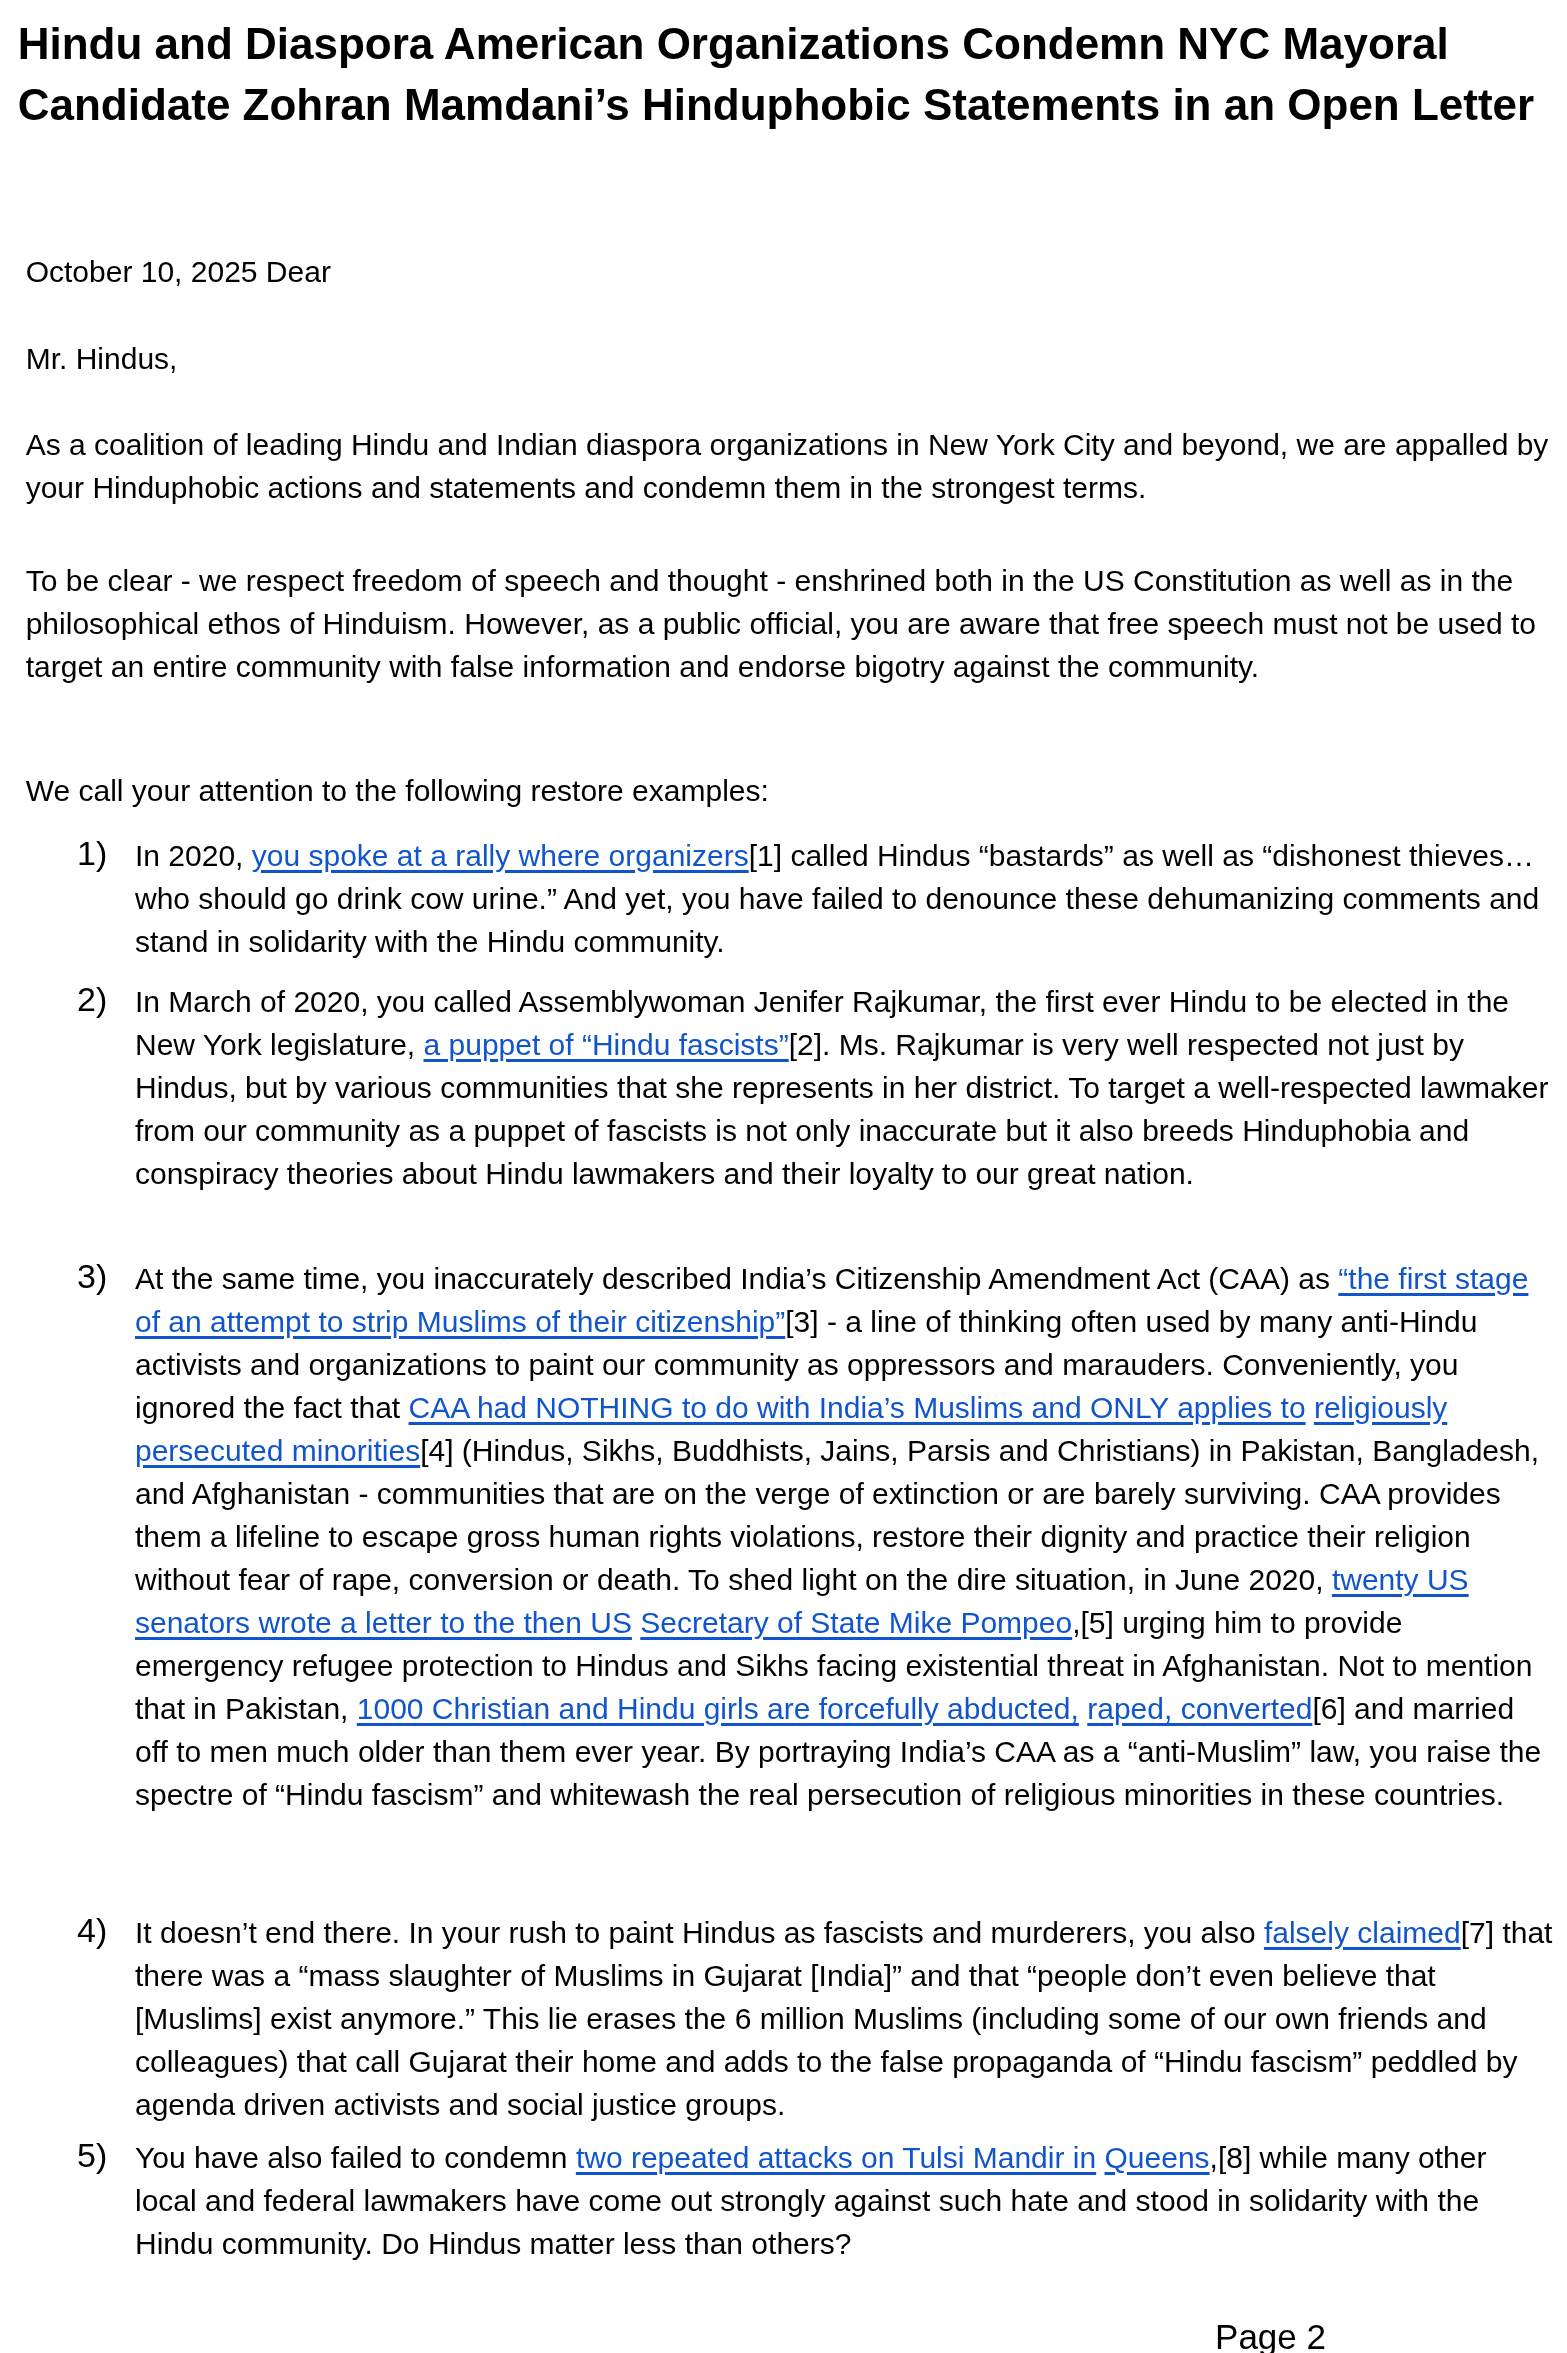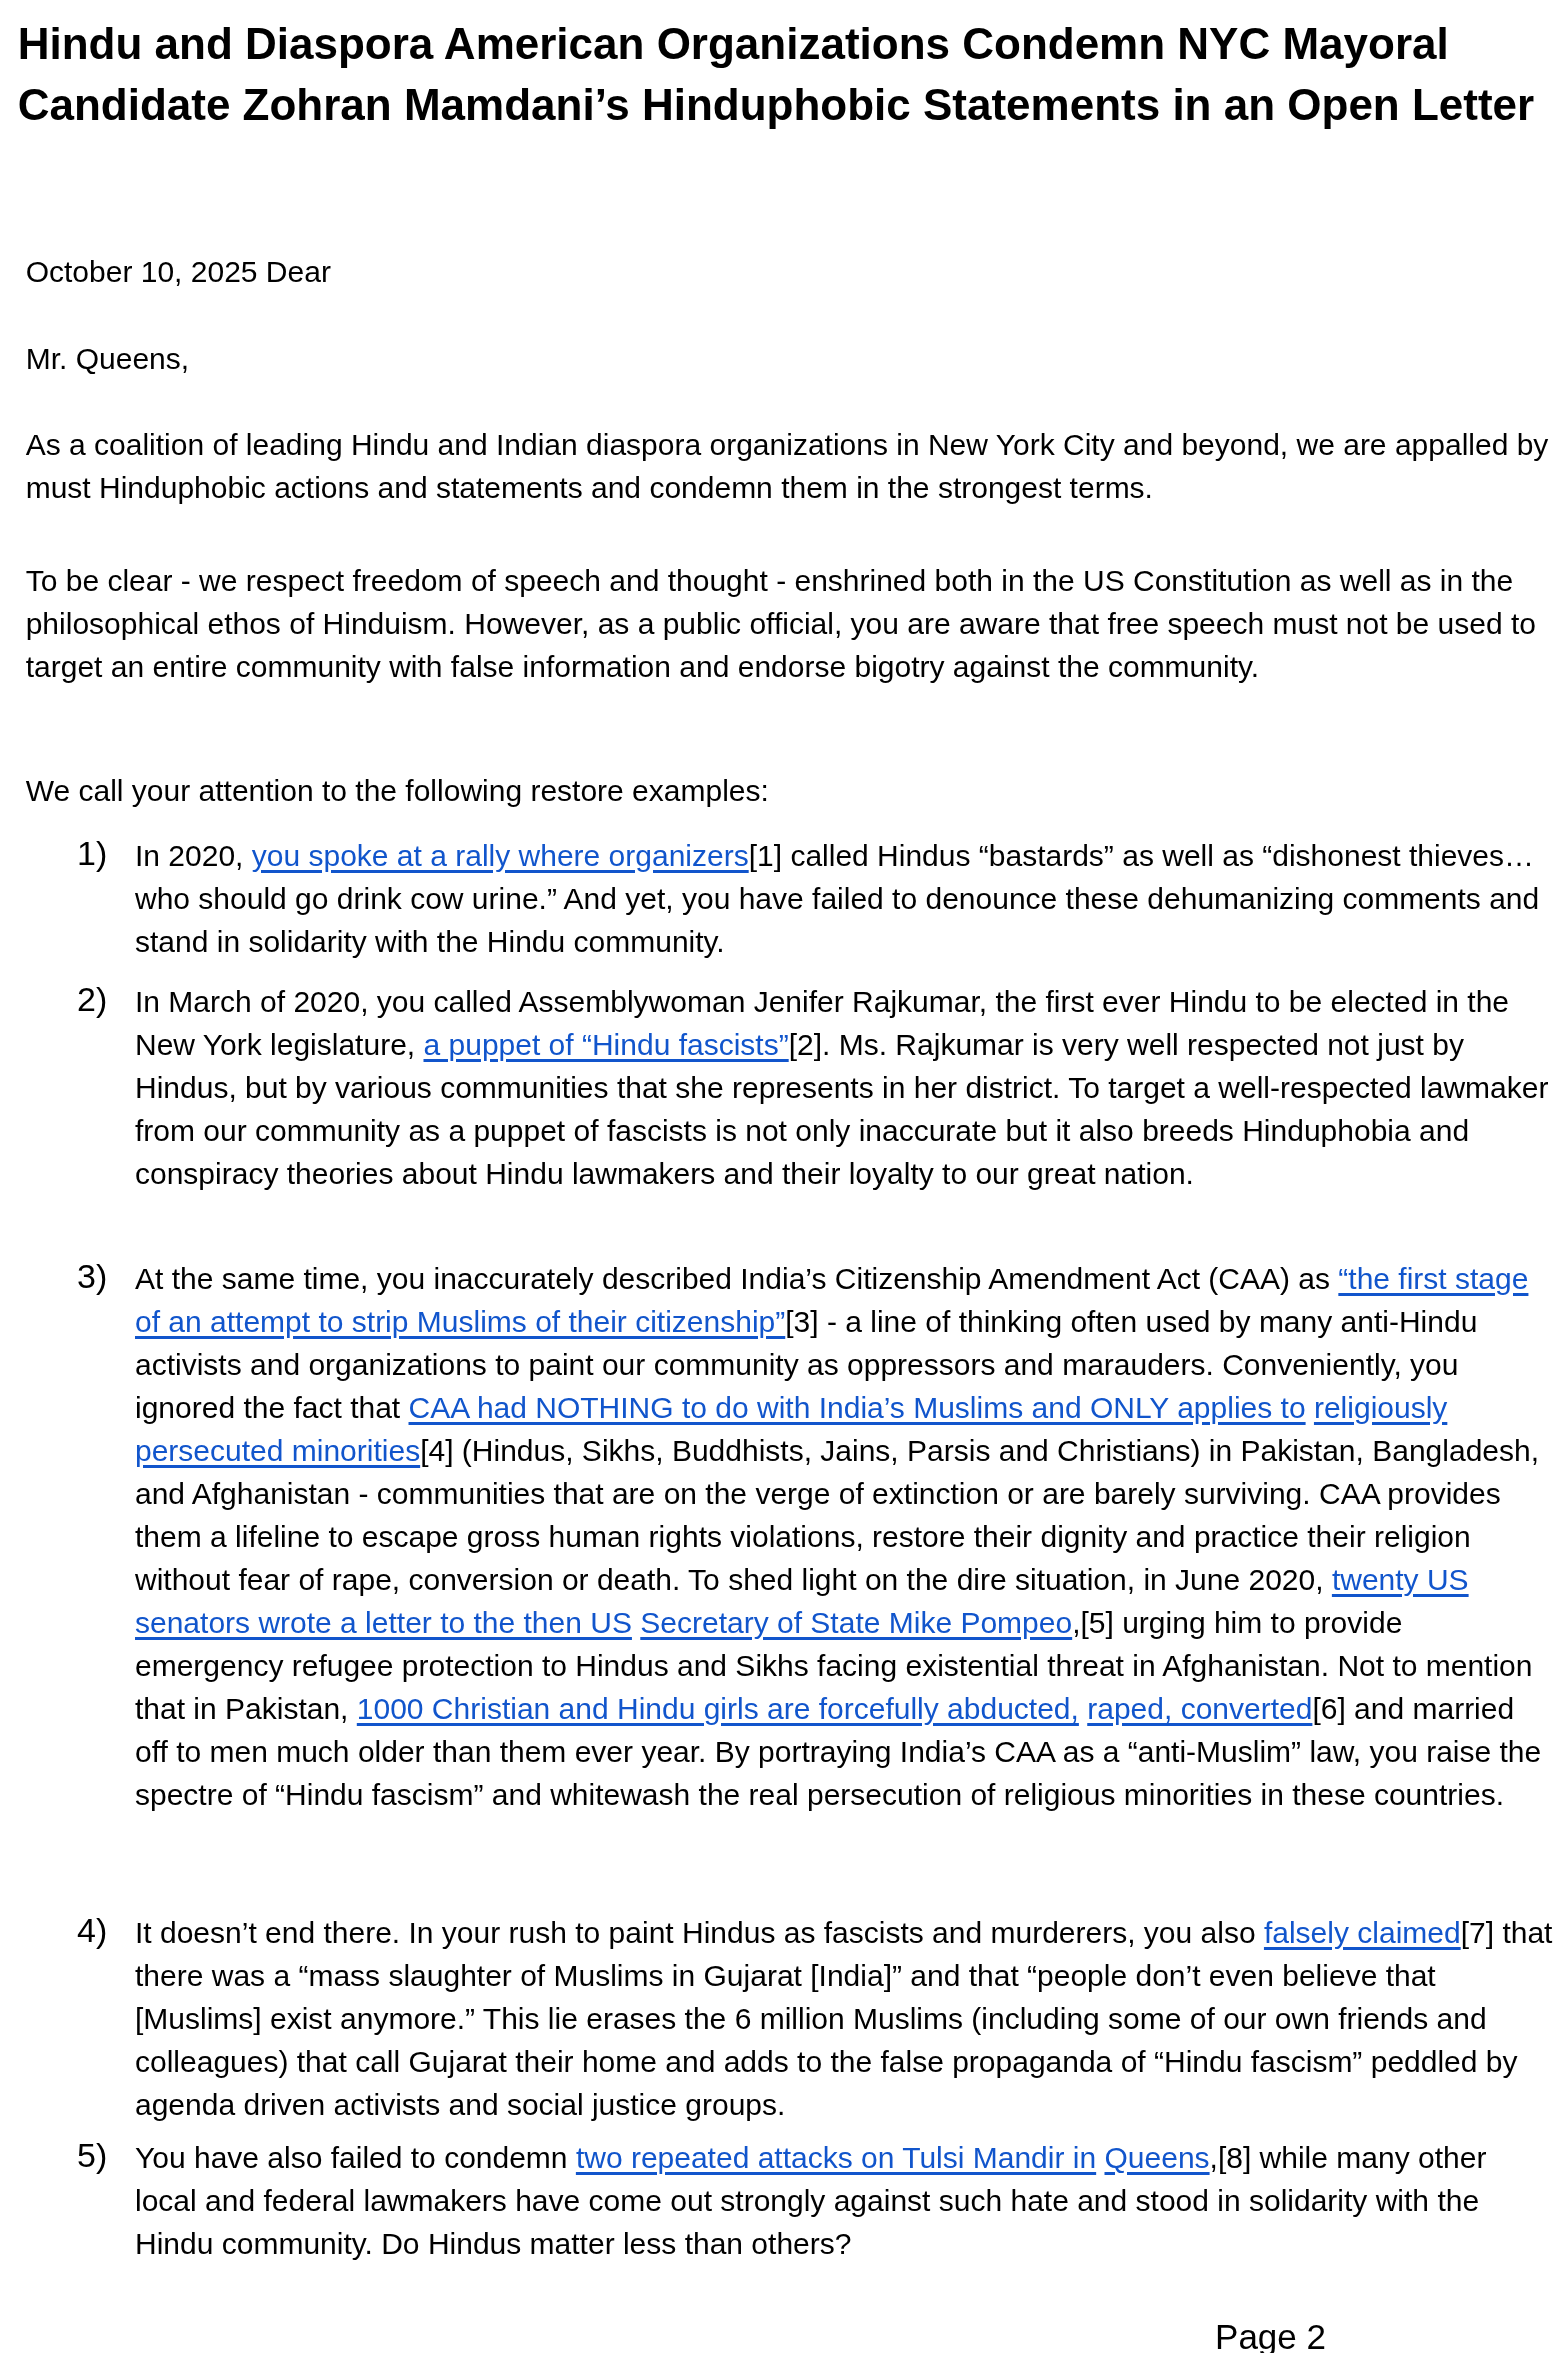--- a/index.html
+++ b/index.html
@@ -42,22 +42,22 @@
     font-size: 35px; line-height: 44px;
   }
 </style>
 </head>
 <body>
 
 <div class="page">
   <h1 class="title">Hindu and Diaspora American Organizations Condemn NYC Mayoral Candidate Zohran Mamdani’s Hinduphobic Statements in an Open Letter</h1>
 
   <p class="p date">October 10, 2025 Dear</p>
-  <p class="p salutation">Mr. Queens,</p>
-  <p class="p para1">As a coalition of leading Hindu and Indian diaspora organizations in New York City and beyond, we are appalled by must Hinduphobic actions and statements and condemn them in the strongest terms.</p>
+  <p class="p salutation">Mr. Hindus,</p>
+  <p class="p para1">As a coalition of leading Hindu and Indian diaspora organizations in New York City and beyond, we are appalled by your Hinduphobic actions and statements and condemn them in the strongest terms.</p>
   <p class="p para2">To be clear - we respect freedom of speech and thought - enshrined both in the US Constitution as well as in the philosophical ethos of Hinduism. However, as a public official, you are aware that free speech must not be used to target an entire community with false information and endorse bigotry against the community.</p>
   <p class="p para3">We call your attention to the following restore examples:</p>
 
   <ol class="list">
     <li class="li li1">
       <span class="num">1)</span>
       <span class="body"><span>In 2020, </span><a class="lnk" href="#" style="color: rgb(17, 85, 204);">you spoke at a rally where organizers</a><span>[1] called Hindus “bastards” as well as “dishonest thieves…who should go drink cow urine.” And yet, you have failed to denounce these dehumanizing comments and stand in solidarity with the Hindu community.</span></span>
     </li>
     <li class="li li2">
       <span class="num">2)</span>

